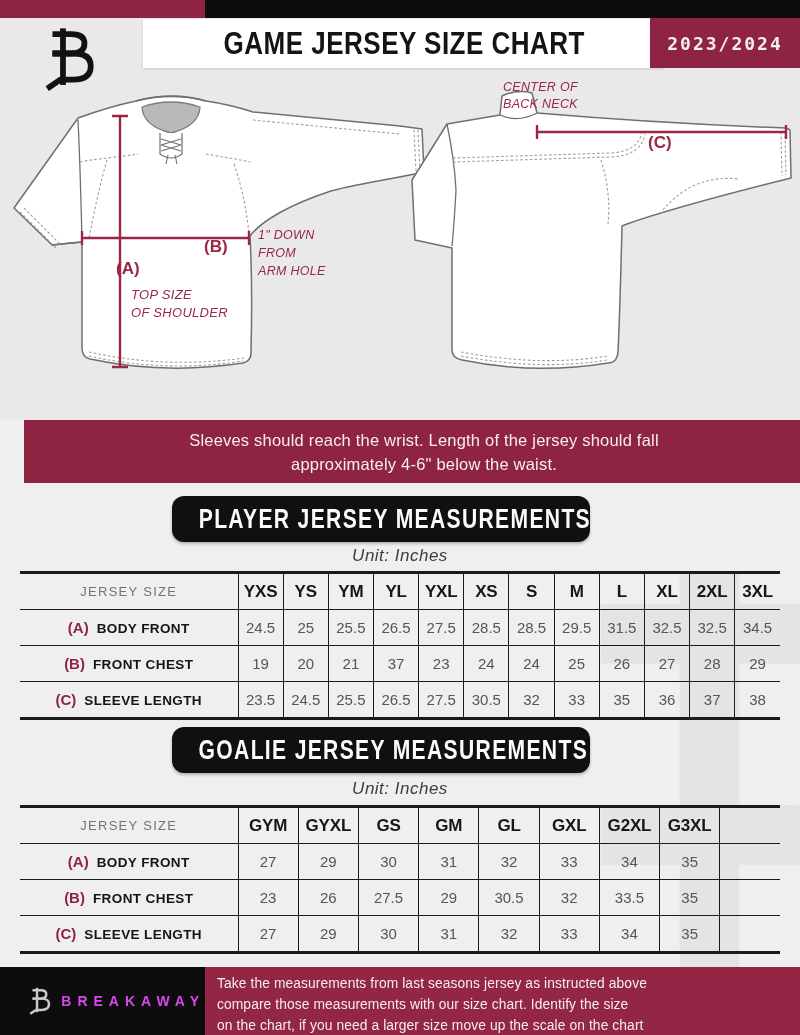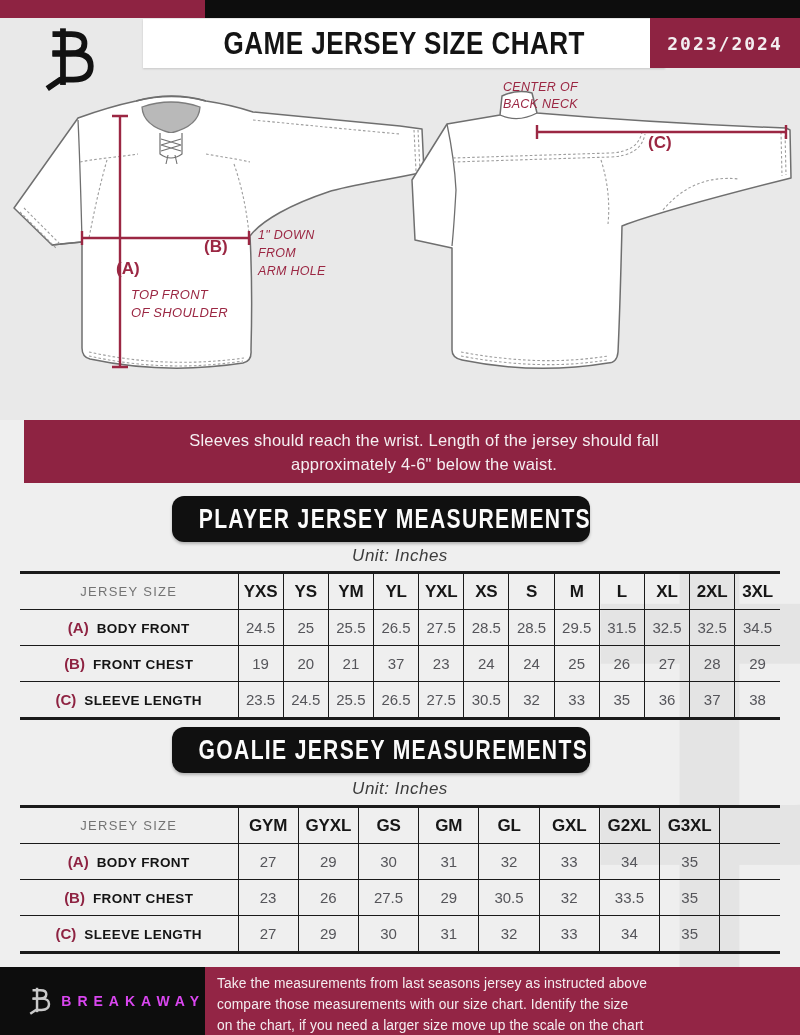--- a/index.html
+++ b/index.html
@@ -148,21 +148,21 @@
       <path class="seam" d="M196,78 C203,100 205,122 203,142"></path>
       <path class="seam" d="M258,128 Q288,92 334,97"></path>
       <path class="seam" d="M376,50 L377,94 M380,49 L381,93"></path>
       <path class="seam" d="M56,270 Q135,285 203,274 M56,274 Q135,289 202,278"></path>
 
       <path class="red" d="M132,50 L381,50 M132,43 L132,57 M381,43 L381,57"></path>
     </svg>
 
     <div class="anno bold anno-a">(A)</div>
     <div class="anno anno-a-note">
-      <div>TOP FRONT</div>
+      <div>TOP SIZE</div>
       <div>OF SHOULDER</div>
     </div>
     <div class="anno bold anno-b">(B)</div>
     <div class="anno anno-b-note">
       <div>1" DOWN</div>
       <div>FROM</div>
       <div>ARM HOLE</div>
     </div>
     <div class="anno bold anno-c">(C)</div>
     <div class="anno anno-neck">

